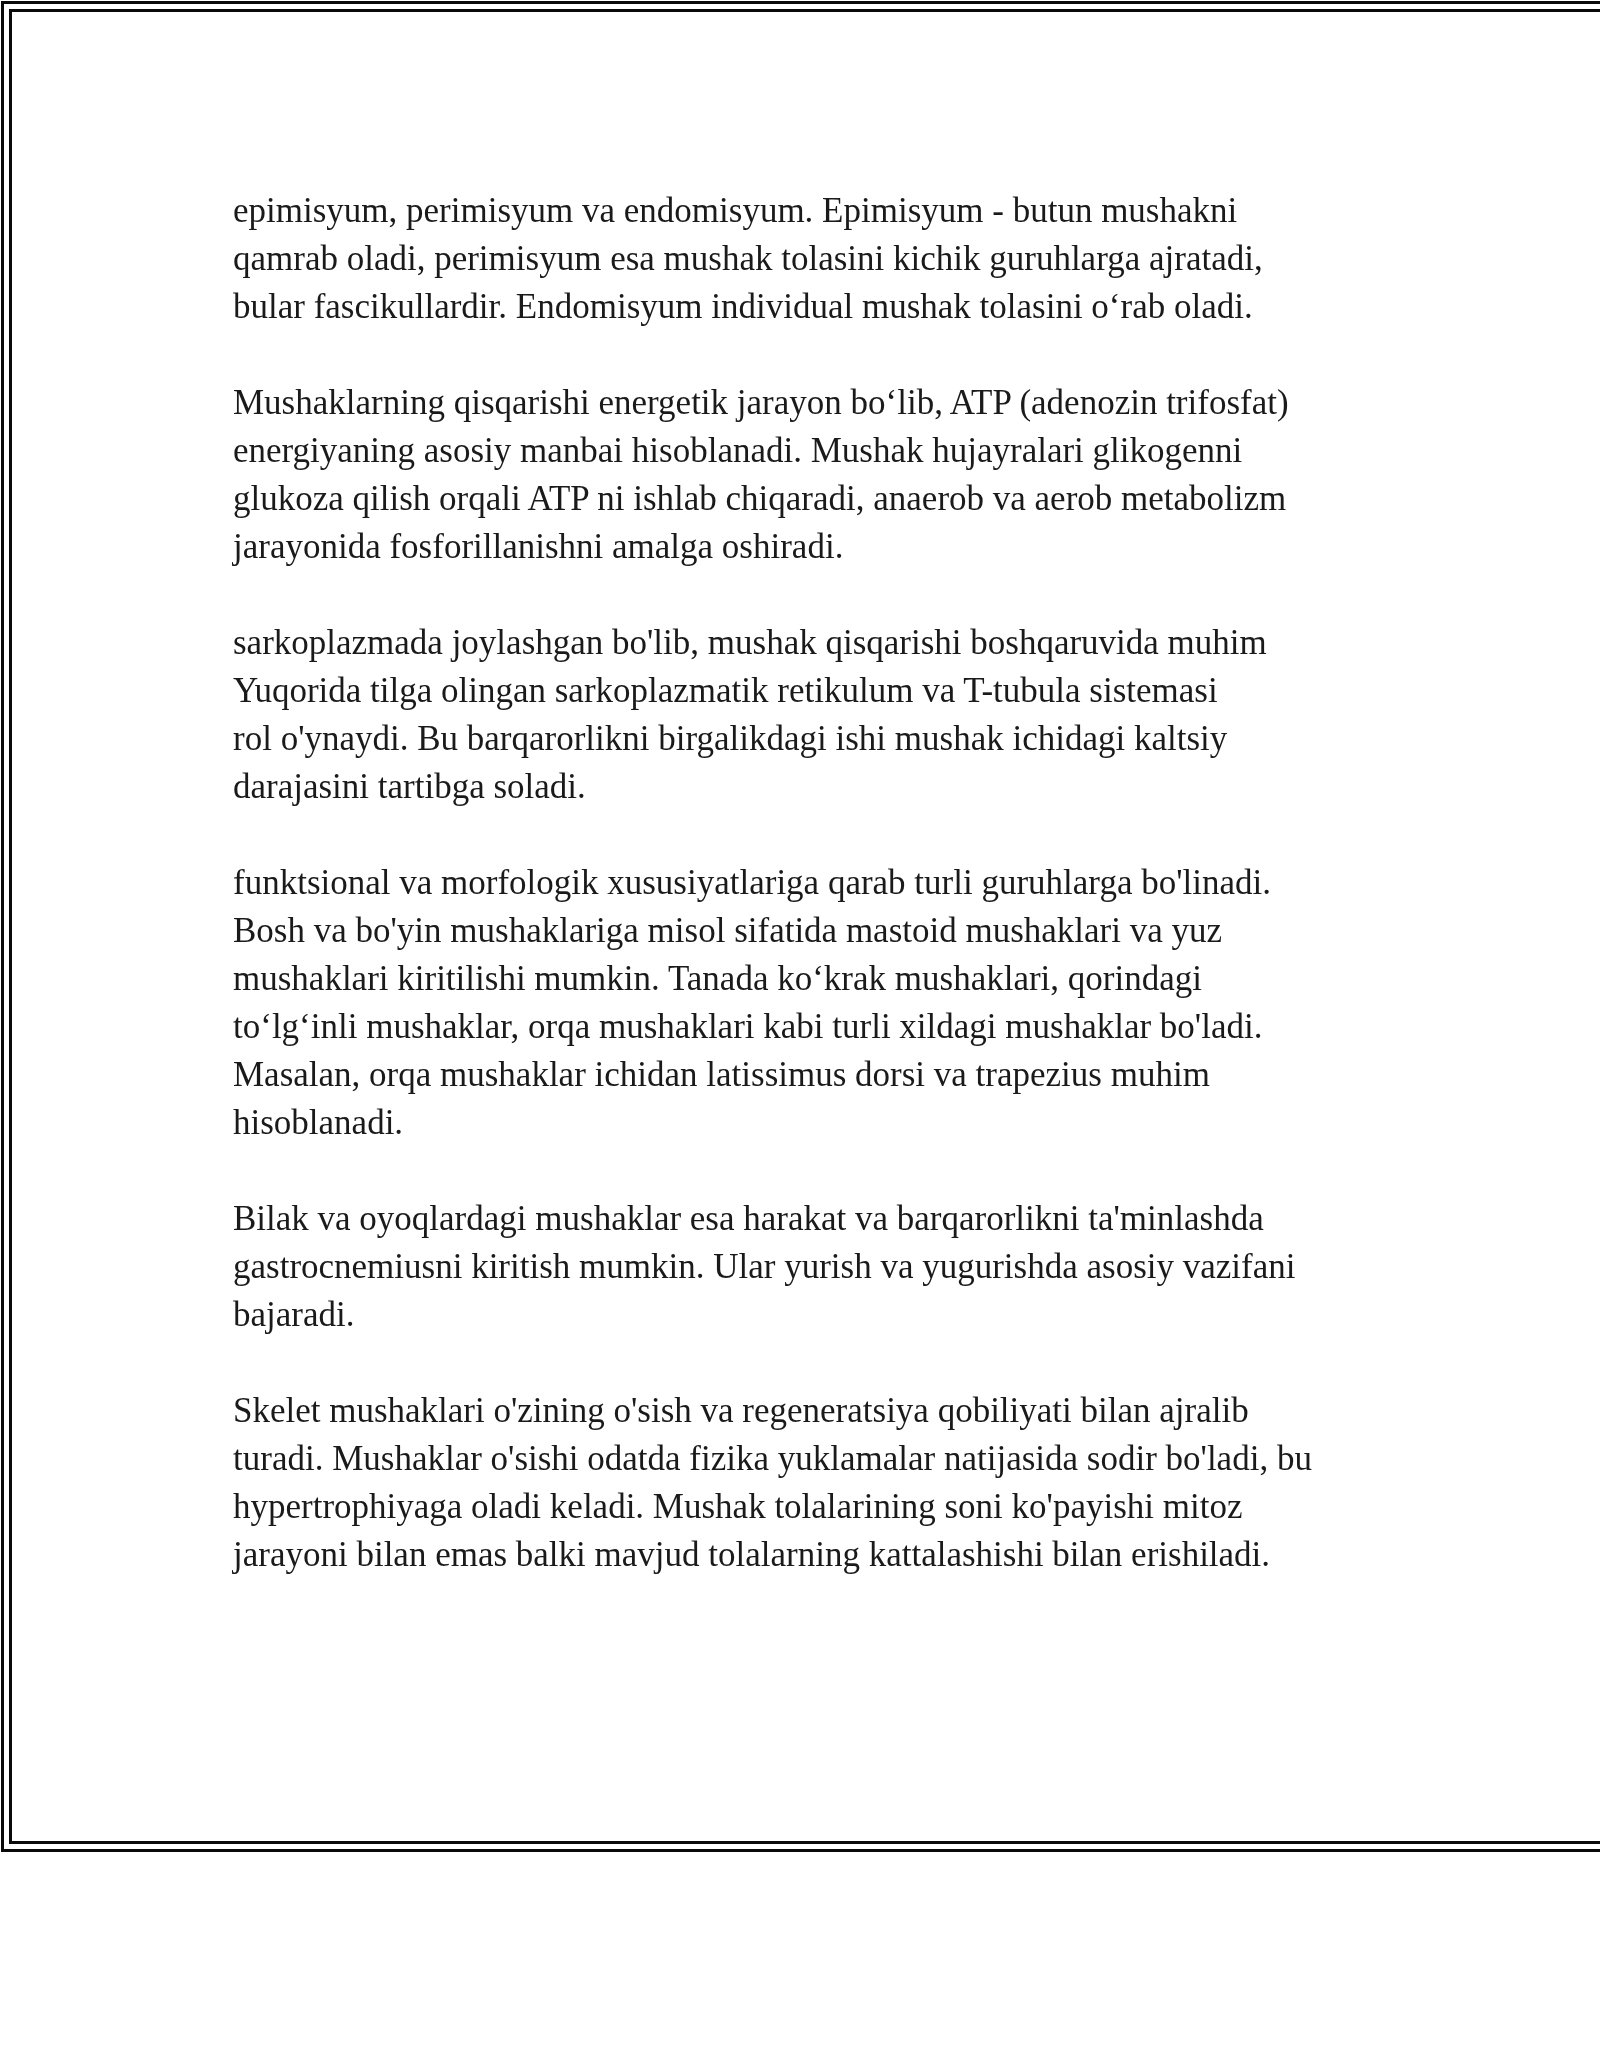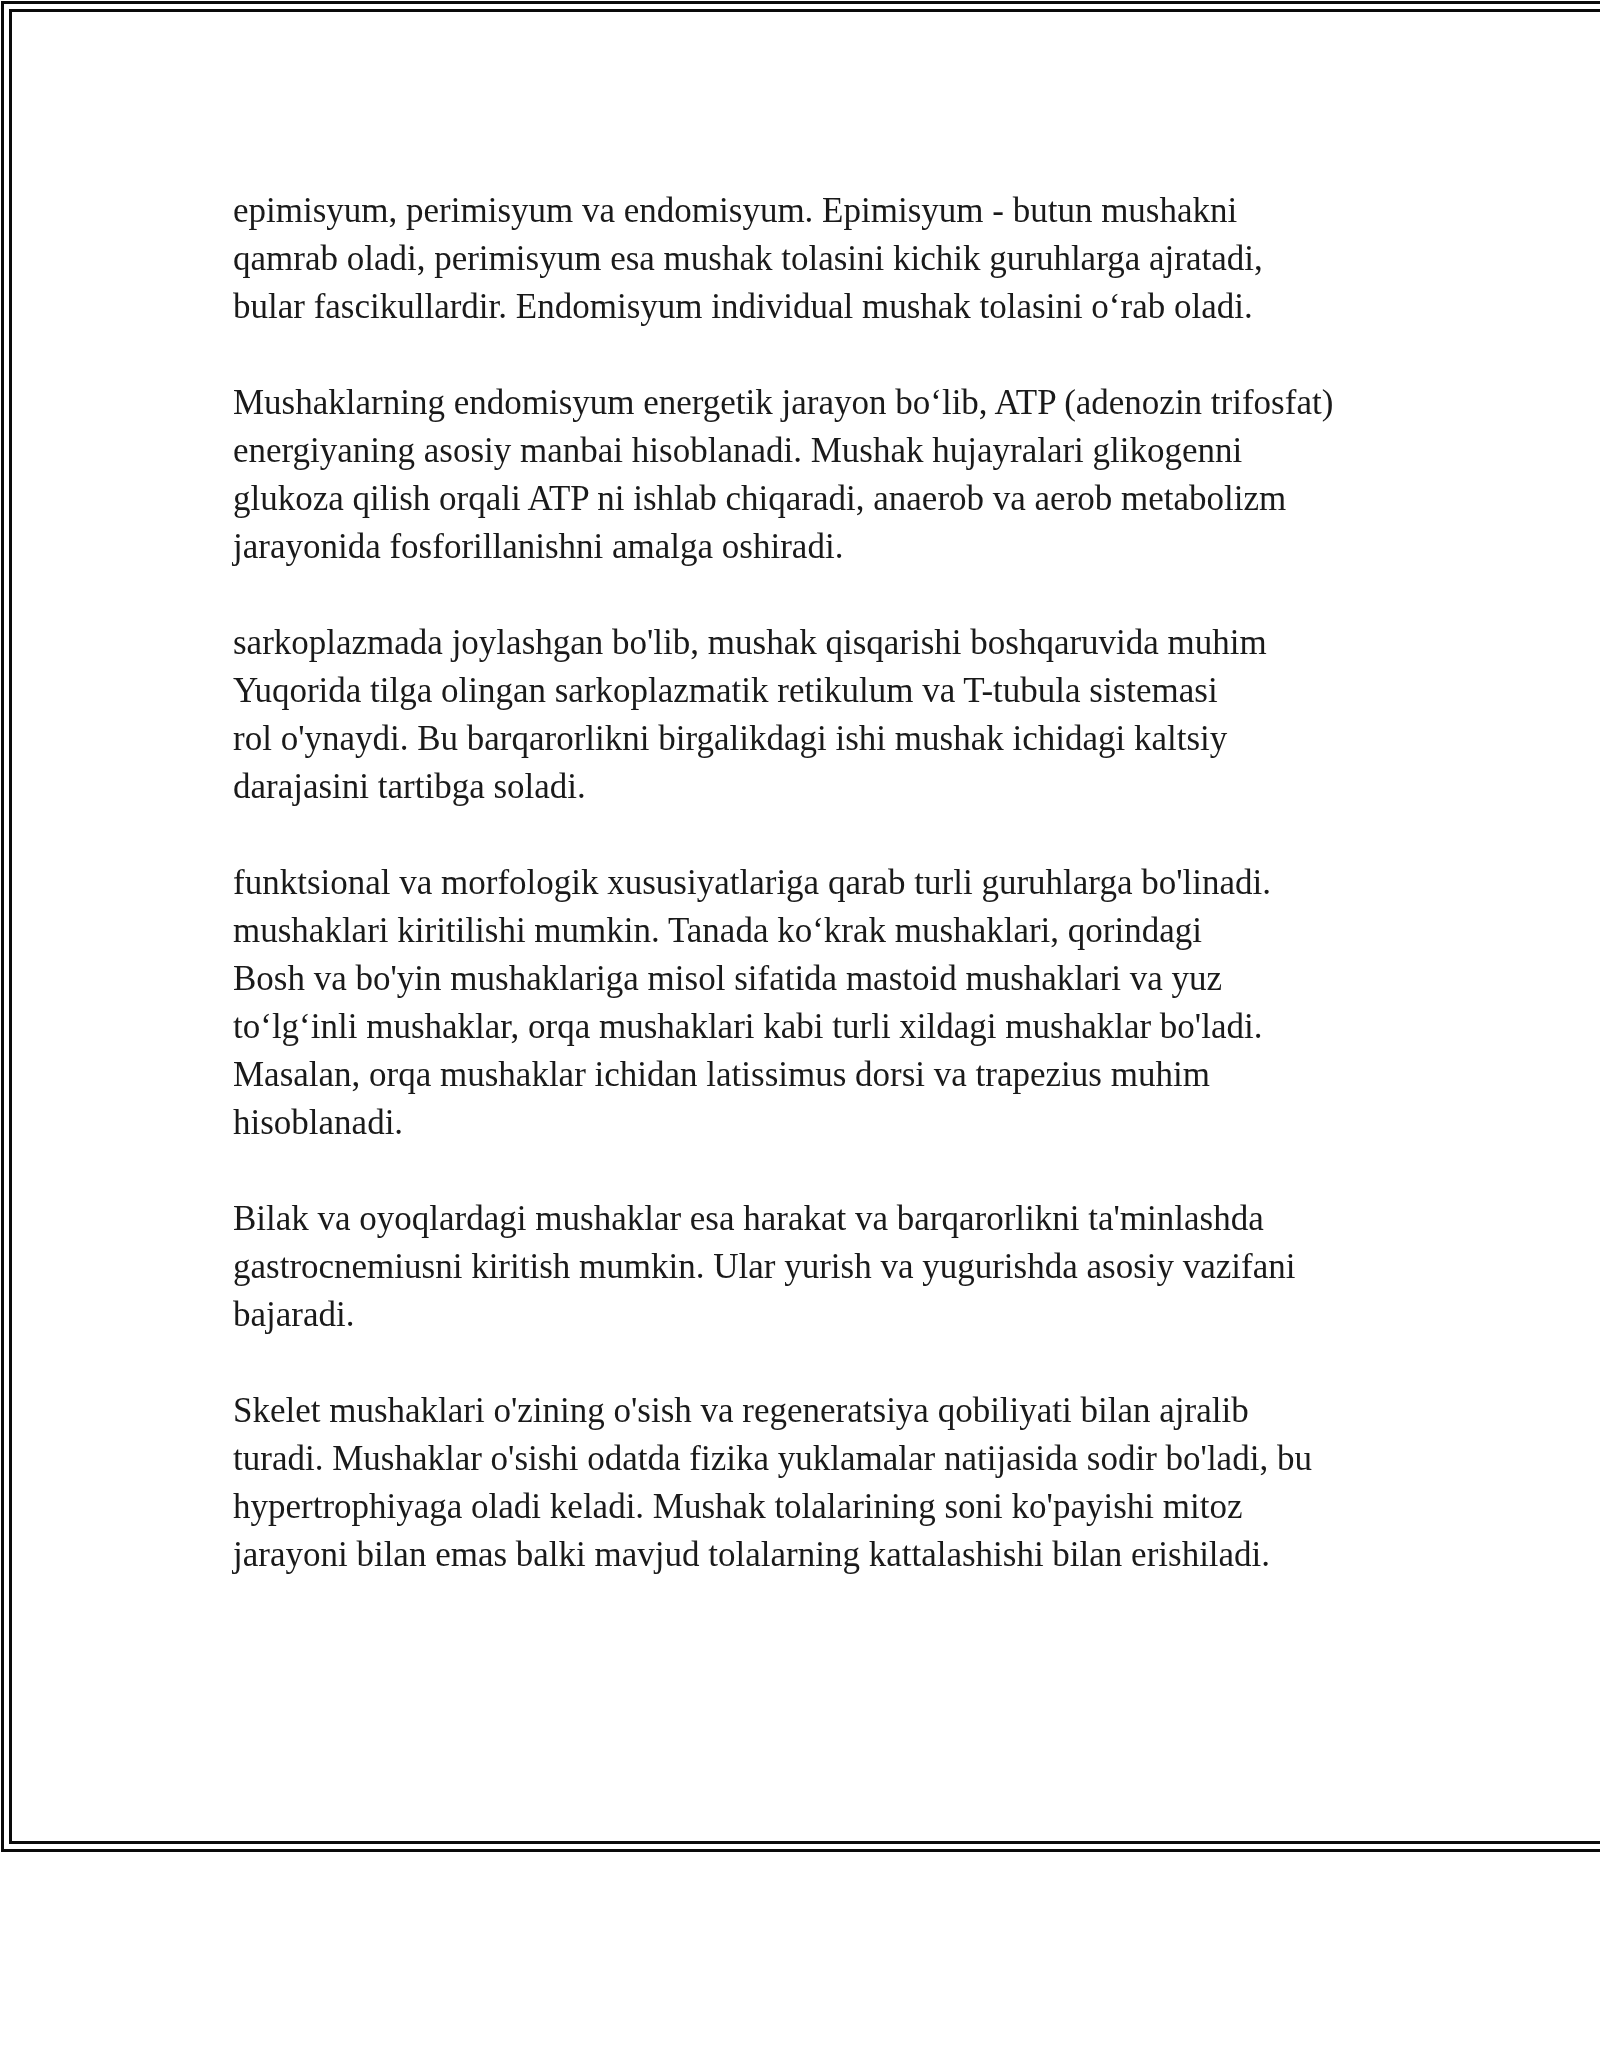--- a/index.html
+++ b/index.html
@@ -59,35 +59,35 @@
 <div class="page" style="background: rgb(255, 255, 255);">
   <div class="outer-frame" style="border-color: rgb(10, 10, 10);">
     <div class="inner-frame" style="border-color: rgb(10, 10, 10);">
       <div class="content" style="color: rgb(26, 26, 26);">
           <p class="para">
             <span class="line">epimisyum, perimisyum va endomisyum. Epimisyum - butun mushakni</span>
             <span class="line">qamrab oladi, perimisyum esa mushak tolasini kichik guruhlarga ajratadi,</span>
             <span class="line">bular fascikullardir. Endomisyum individual mushak tolasini oʻrab oladi.</span>
           </p>
           <p class="para">
-            <span class="line">Mushaklarning endomisyum energetik jarayon boʻlib, ATP (adenozin trifosfat)</span>
+            <span class="line">Mushaklarning qisqarishi energetik jarayon boʻlib, ATP (adenozin trifosfat)</span>
             <span class="line">energiyaning asosiy manbai hisoblanadi. Mushak hujayralari glikogenni</span>
             <span class="line">glukoza qilish orqali ATP ni ishlab chiqaradi, anaerob va aerob metabolizm</span>
             <span class="line">jarayonida fosforillanishni amalga oshiradi.</span>
           </p>
           <p class="para">
             <span class="line">sarkoplazmada joylashgan bo'lib, mushak qisqarishi boshqaruvida muhim</span>
             <span class="line">Yuqorida tilga olingan sarkoplazmatik retikulum va T-tubula sistemasi</span>
             <span class="line">rol o'ynaydi. Bu barqarorlikni birgalikdagi ishi mushak ichidagi kaltsiy</span>
             <span class="line">darajasini tartibga soladi.</span>
           </p>
           <p class="para">
             <span class="line">funktsional va morfologik xususiyatlariga qarab turli guruhlarga bo'linadi.</span>
+            <span class="line">Bosh va bo'yin mushaklariga misol sifatida mastoid mushaklari va yuz</span>
             <span class="line">mushaklari kiritilishi mumkin. Tanada koʻkrak mushaklari, qorindagi</span>
-            <span class="line">Bosh va bo'yin mushaklariga misol sifatida mastoid mushaklari va yuz</span>
             <span class="line">toʻlgʻinli mushaklar, orqa mushaklari kabi turli xildagi mushaklar bo'ladi.</span>
             <span class="line">Masalan, orqa mushaklar ichidan latissimus dorsi va trapezius muhim</span>
             <span class="line">hisoblanadi.</span>
           </p>
           <p class="para">
             <span class="line">Bilak va oyoqlardagi mushaklar esa harakat va barqarorlikni ta'minlashda</span>
             <span class="line">gastrocnemiusni kiritish mumkin. Ular yurish va yugurishda asosiy vazifani</span>
             <span class="line">bajaradi.</span>
           </p>
           <p class="para">

